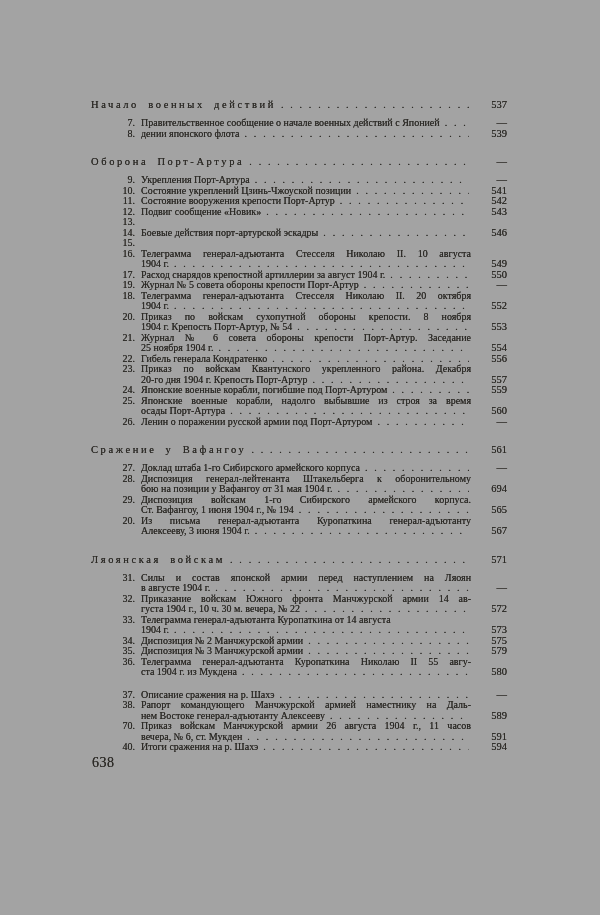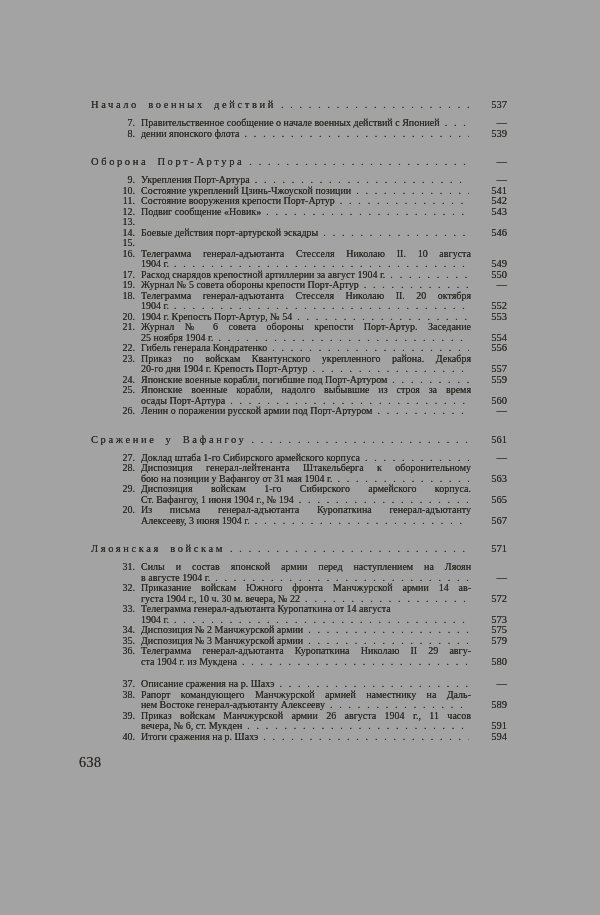--- a/index.html
+++ b/index.html
@@ -87,21 +87,21 @@
   .pagecol {
     flex: none;
     width: 36px;
     text-align: right;
     font-size: 10.5px;
     line-height: 10.5px;
   }
 
   .folio {
     position: absolute;
-    left: 79px;
+    left: 92px;
     top: 755px;
     font-size: 14px;
     line-height: 15px;
     letter-spacing: 0.5px;
   }
 </style>
 </head>
 <body>
 
 <div class="page">
@@ -233,20 +233,21 @@
             <div class="lastline">
               <span class="text">1904 г.</span>
               <span class="leader"></span>
               <span class="pagecol">552</span>
             </div>
           </div>
         </div>
         <div class="item">
           <span class="num">20.</span>
           <div class="body">
+            <div class="line just">Приказ по войскам сухопутной обороны крепости. 8 ноября</div>
             <div class="lastline">
               <span class="text">1904 г. Крепость Порт-Артур, № 54</span>
               <span class="leader"></span>
               <span class="pagecol">553</span>
             </div>
           </div>
         </div>
         <div class="item">
           <span class="num">21.</span>
           <div class="body">
@@ -327,21 +328,21 @@
             </div>
           </div>
         </div>
         <div class="item">
           <span class="num">28.</span>
           <div class="body">
             <div class="line just">Диспозиция генерал-лейтенанта Штакельберга к оборонительному</div>
             <div class="lastline">
               <span class="text">бою на позиции у Вафангоу от 31 мая 1904 г.</span>
               <span class="leader"></span>
-              <span class="pagecol">563</span>
+              <span class="pagecol">694</span>
             </div>
           </div>
         </div>
         <div class="item">
           <span class="num">29.</span>
           <div class="body">
             <div class="line just">Диспозиция войскам 1-го Сибирского армейского корпуса.</div>
             <div class="lastline">
               <span class="text">Ст. Вафангоу, 1 июня 1904 г., № 194</span>
               <span class="leader"></span>
@@ -416,21 +417,21 @@
             <div class="lastline">
               <span class="text">Диспозиция № 3 Манчжурской армии</span>
               <span class="leader"></span>
               <span class="pagecol">579</span>
             </div>
           </div>
         </div>
         <div class="item">
           <span class="num">36.</span>
           <div class="body">
-            <div class="line just">Телеграмма генерал-адъютанта Куропаткина Николаю II 29 авгу-</div>
+            <div class="line just">Телеграмма генерал-адъютанта Куропаткина Николаю II 55 авгу-</div>
             <div class="lastline">
               <span class="text">ста 1904 г. из Мукдена</span>
               <span class="leader"></span>
               <span class="pagecol">580</span>
             </div>
           </div>
         </div>
       </section>
       <section class="section">
         <div class="item">
@@ -448,21 +449,21 @@
           <div class="body">
             <div class="line just">Рапорт командующего Манчжурской армией наместнику на Даль-</div>
             <div class="lastline">
               <span class="text">нем Востоке генерал-адъютанту Алексееву</span>
               <span class="leader"></span>
               <span class="pagecol">589</span>
             </div>
           </div>
         </div>
         <div class="item">
-          <span class="num">39.</span>
+          <span class="num">70.</span>
           <div class="body">
             <div class="line just">Приказ войскам Манчжурской армии 26 августа 1904 г., 11 часов</div>
             <div class="lastline">
               <span class="text">вечера, № 6, ст. Мукден</span>
               <span class="leader"></span>
               <span class="pagecol">591</span>
             </div>
           </div>
         </div>
         <div class="item">

